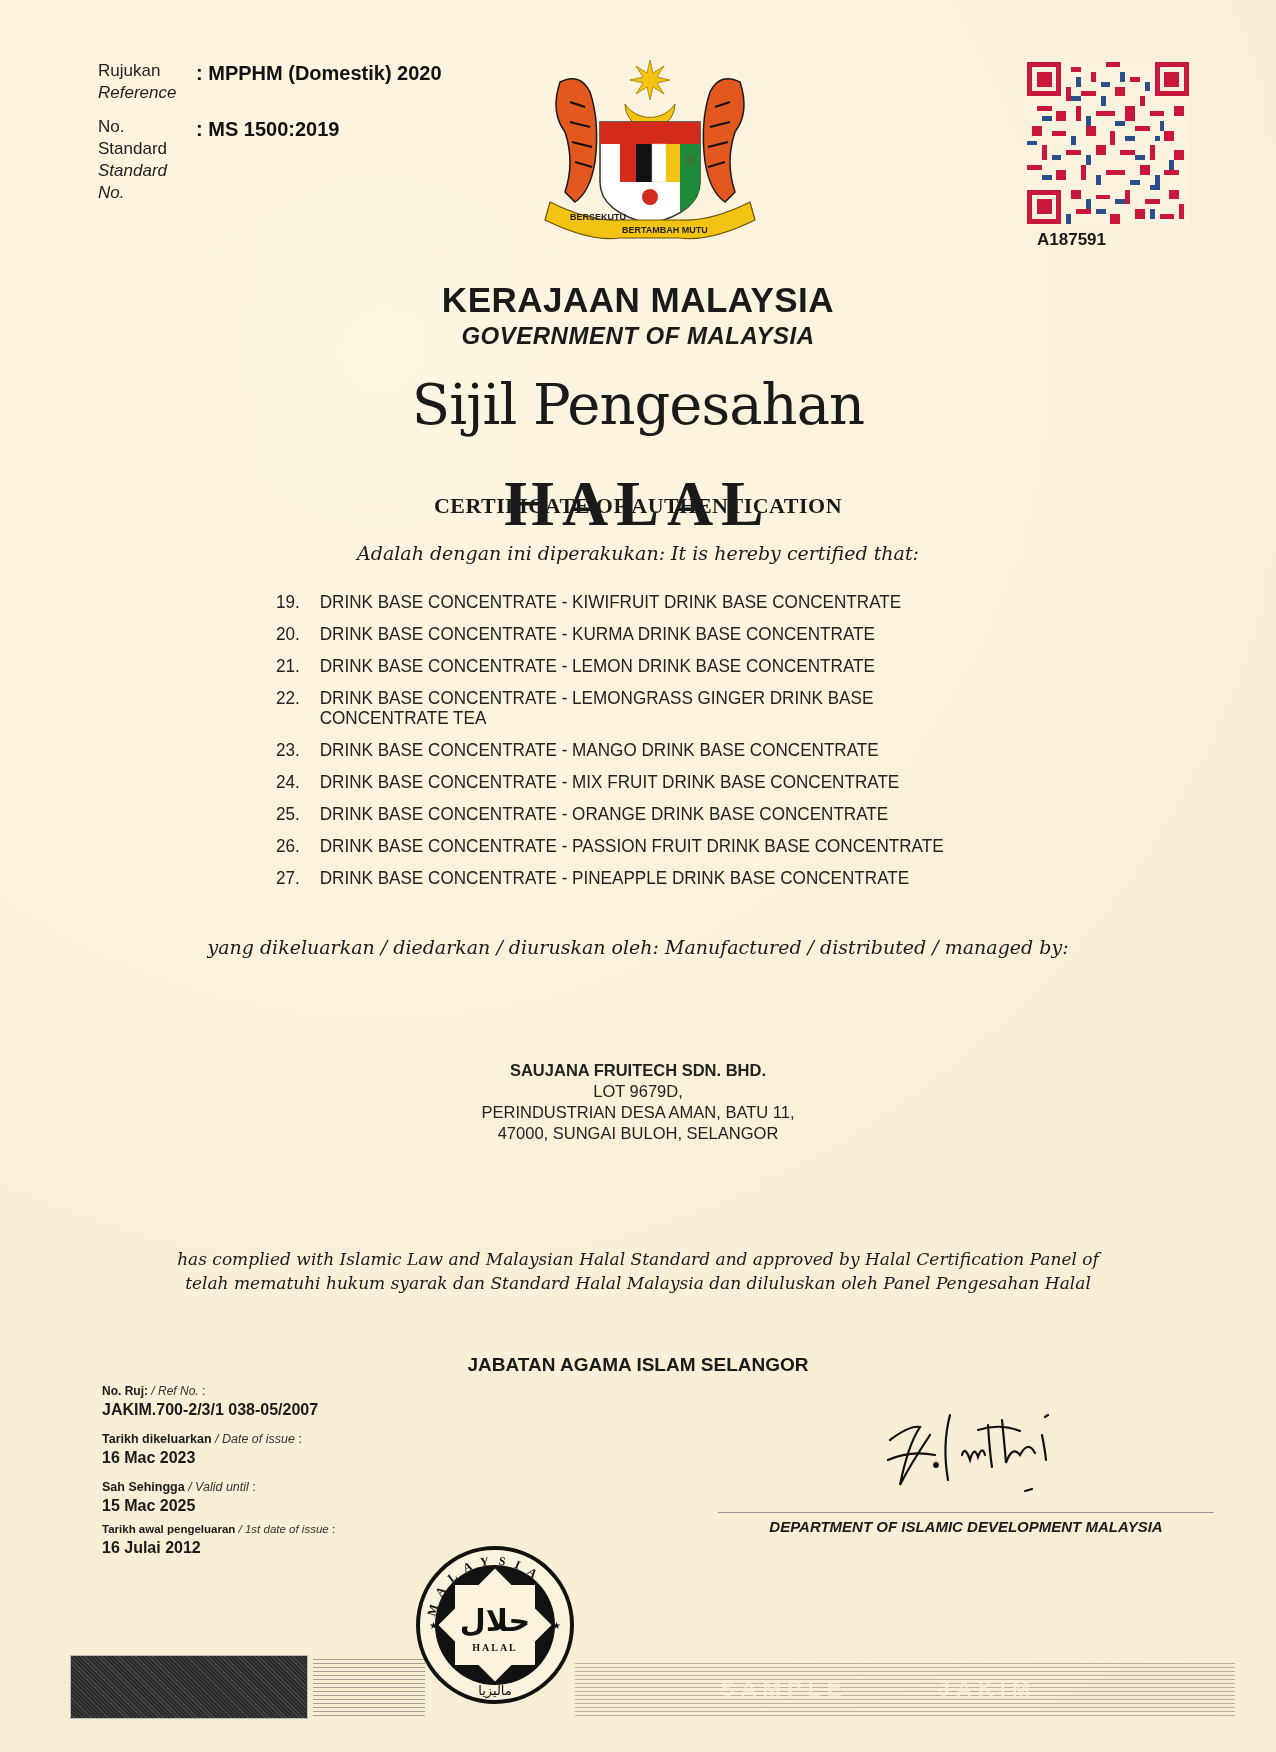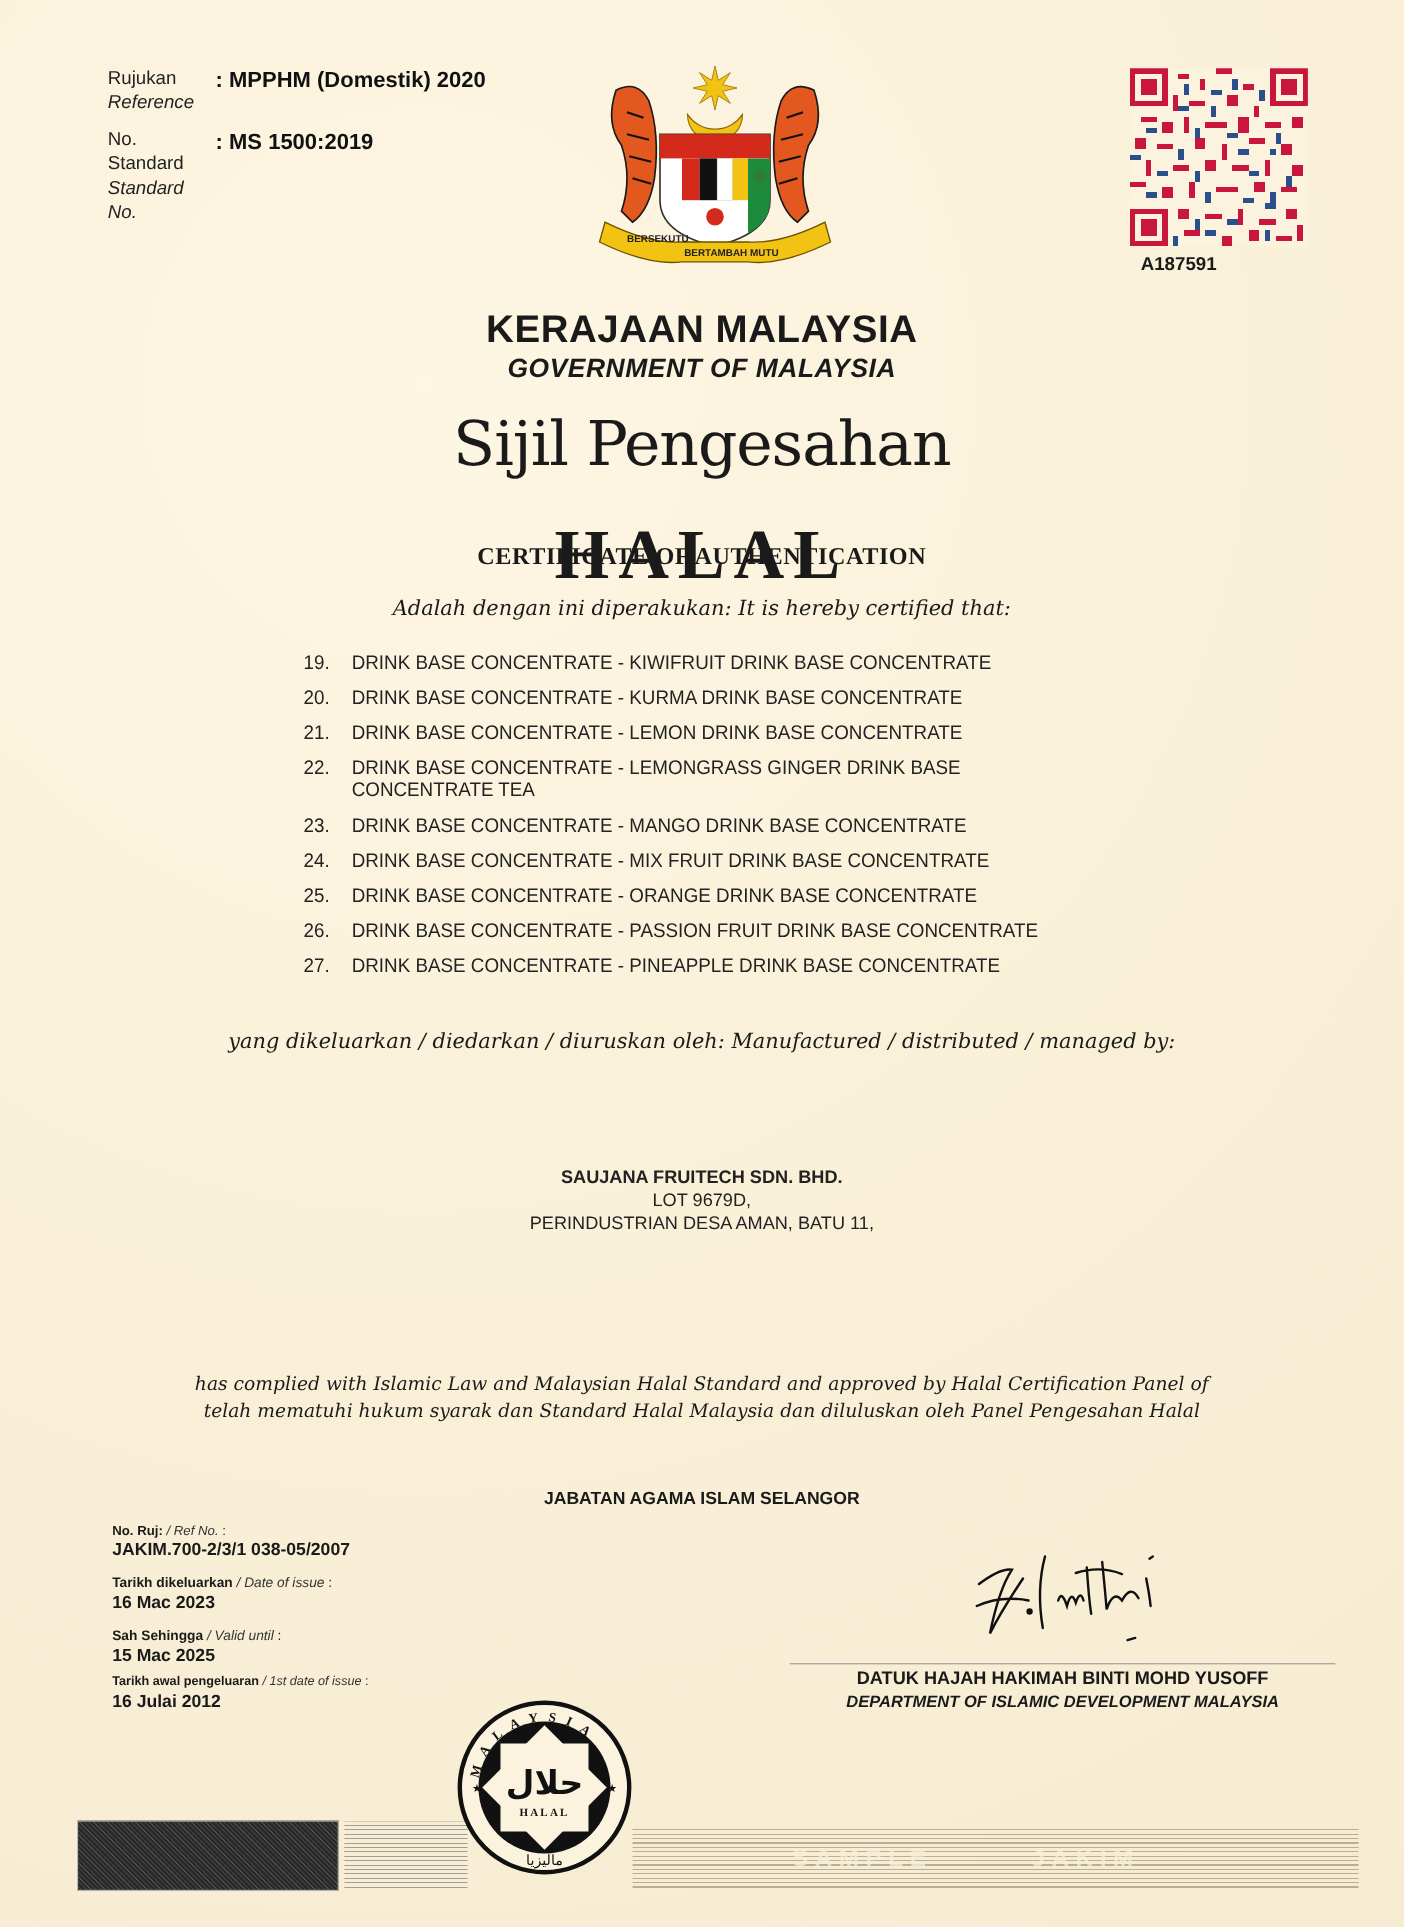--- a/index.html
+++ b/index.html
@@ -36,21 +36,21 @@
   .product { display: flex; margin-bottom: 12px; line-height: 20px; }
   .product .num { width: 46px; flex-shrink: 0; }
   .product .txt { flex: 1; }
 
   .manufactured { top: 936px; left: 0; width: 1276px; text-align: center; font-size: 19px; }
 
   .company { top: 1060px; left: 0; width: 1276px; text-align: center; font-size: 16.5px; line-height: 21px; color: #222; }
   .company .name { font-weight: bold; }
 
   .complied { top: 1247px; left: 0; width: 1276px; text-align: center; font-size: 17px; line-height: 24px; }
-  .panel { top: 1354px; left: 0; width: 1276px; text-align: center; font-size: 16px; font-weight: bold; }
+  .panel { top: 1354px; left: 0; width: 1276px; text-align: center; font-size: 19px; font-weight: bold; }
 
   .details { left: 102px; top: 1382px; font-size: 14px; }
   .details .lbl { font-size: 15px; line-height: 18px; }
   .details .lbl b { font-weight: bold; }
   .details .lbl i { color: #333; }
   .details .val { font-size: 16px; font-weight: bold; line-height: 20px; margin-bottom: 10px; }
   .details .small { font-size: 12.5px; }
 
   .sig-line { left: 718px; top: 1512px; width: 496px; height: 1px; background: #9a9a9a; }
   .signature { left: 870px; top: 1405px; width: 200px; height: 90px; }
@@ -264,20 +264,21 @@
       <span class="txt">DRINK BASE CONCENTRATE - PINEAPPLE DRINK BASE CONCENTRATE</span>
     </div>
 </div>
 
 <div class="abs manufactured script">yang dikeluarkan / diedarkan / diuruskan oleh: Manufactured / distributed / managed by:</div>
 
 <div class="abs company">
   <div class="name">SAUJANA FRUITECH SDN. BHD.</div>
   <div>LOT 9679D,</div>
   <div>PERINDUSTRIAN DESA AMAN, BATU 11,</div>
+  <div>47000, SUNGAI BULOH, SELANGOR</div>
 </div>
 
 <div class="abs complied script">
   <div>has complied with Islamic Law and Malaysian Halal Standard and approved by Halal Certification Panel of</div>
   <div>telah mematuhi hukum syarak dan Standard Halal Malaysia dan diluluskan oleh Panel Pengesahan Halal</div>
 </div>
 <div class="abs panel">JABATAN AGAMA ISLAM SELANGOR</div>
 
 <div class="abs details">
   <div class="lbl" style="font-size:12px"><b>No. Ruj:</b> <i>/ Ref No.</i> <span>:</span></div>
@@ -300,21 +301,20 @@
     <path d="M118 20 Q120 50 122 62"></path>
     <path d="M108 25 Q130 18 150 26"></path>
     <path d="M132 15 Q135 45 136 58 Q142 40 150 50 Q158 35 165 48"></path>
     <path d="M175 12 L178 10"></path>
     <path d="M172 30 Q175 45 176 55"></path>
     <path d="M155 86 L162 84"></path>
   </svg>
 </div>
 <div class="abs sig-line"></div>
 <div class="abs signer">
-  <div class="name">DATUK HAJAH HAKIMAH BINTI MOHD YUSOFF</div>
   <div class="dept-en">DEPARTMENT OF ISLAMIC DEVELOPMENT MALAYSIA</div>
 </div>
 
 <div class="abs stripe-block"></div>
 <div class="abs stripes-left"></div>
 <div class="abs stripes-right"></div>
 <div class="abs stripes-text"><span>SAMPLE</span><span style="margin-left:90px">JAKIM</span></div>
 
 <div class="abs halal-logo">
   <svg width="160" height="160" viewBox="0 0 160 160">

